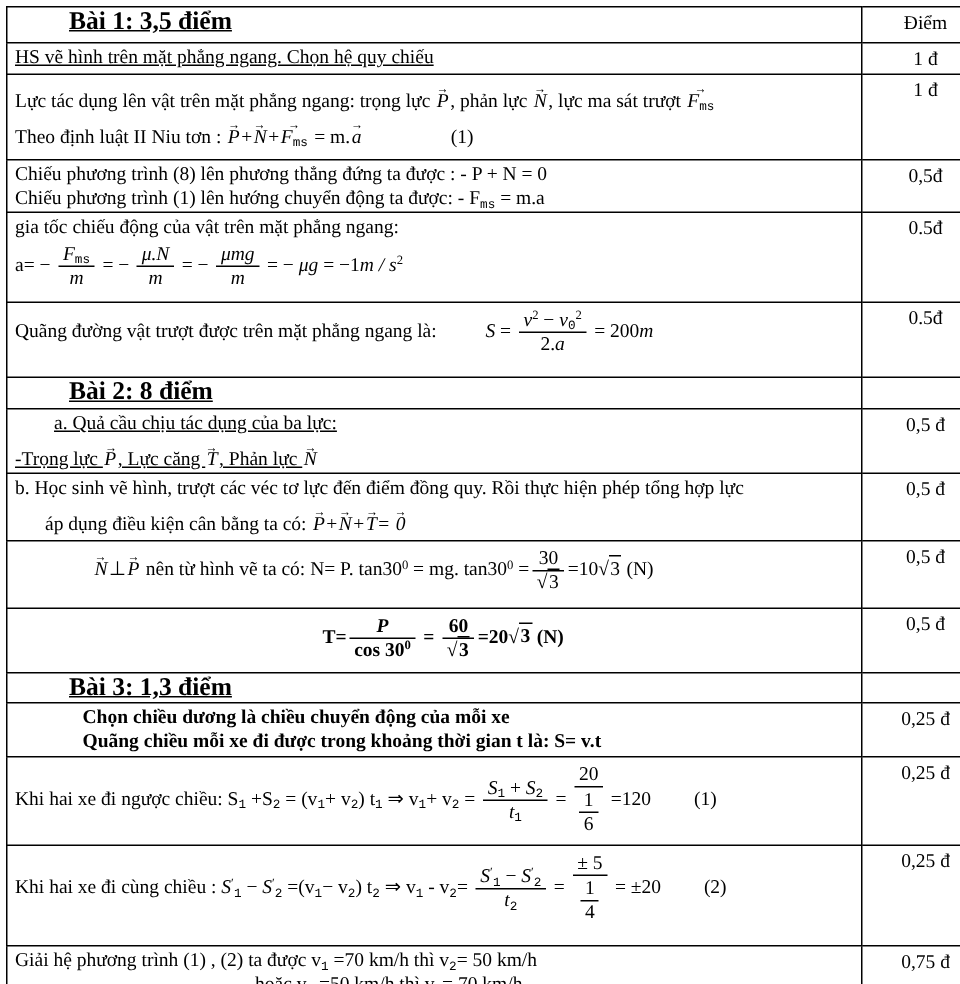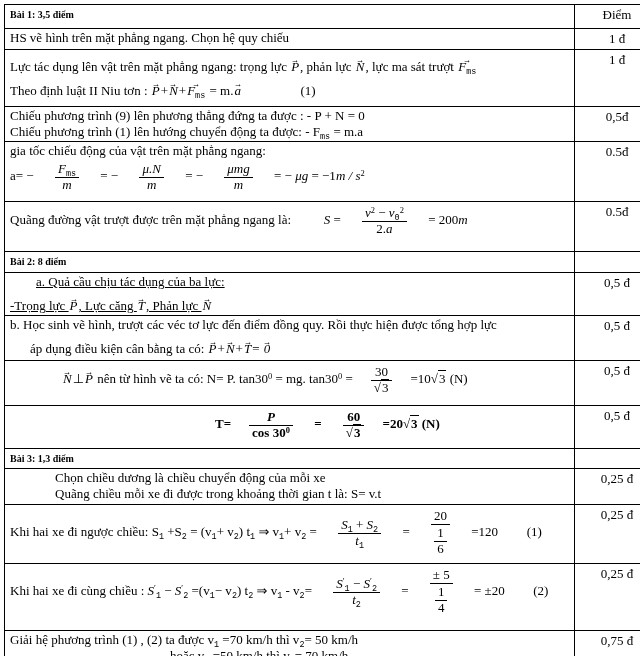--- a/index.html
+++ b/index.html
@@ -8,34 +8,34 @@
     font-family:"Liberation Serif", serif; color:#000;
   }
   .frag { position:absolute; top:0; left:56px; height:3px; overflow:hidden; }
   table.grid { border-collapse:collapse; table-layout:fixed; margin:4px 0 0 4px; width:633px; }
   td {
     border:1px solid #000; vertical-align:top; padding:1px 5px 1px 5px;
     font-size:13px; line-height:16px;
   }
   td.answer { width:559px; }
   td.points { width:74px; text-align:center; padding-top:2px; }
-  .section-label { font-weight:bold; font-size:10px; }
+  .section-label { font-weight:bold; text-decoration:underline; font-size:17px;margin-left:36px; }
   .line { white-space:nowrap; overflow:hidden; }
   .line.has-vec { padding-top:8px; }
   .line.mathline { padding-top:3px; padding-bottom:2px; }
   sub { font-size:0.65em; vertical-align:-0.3em; line-height:0;font-family:Liberation Mono, monospace; }
   sup { font-size:0.65em; vertical-align:0.5em; line-height:0; }
   .vec { position:relative; display:inline-block; padding:0 1px; }
   .vec::before {
     content:"\2192"; position:absolute; top:-0.78em; left:50%;
     transform:translateX(-50%) scaleX(0.85); font-size:0.72em; font-style:normal;
   }
   .frac {
     display:inline-block; vertical-align:middle; text-align:center;
-    margin:0 18px; line-height:1.15;
+    margin:0 2px; line-height:1.15;
   }
   .frac > .num { display:block; border-bottom:1px solid #000; padding:0 3px; }
   .frac > .den { display:block; padding:0 3px; }
   .frac .frac { margin:1px 0; }
   .sqrt { white-space:nowrap; }
   .sqrt .sqv { border-top:1px solid #000; padding:0 1px; }
   i { font-style:italic; }
 </style>
 </head>
 <body>
@@ -44,35 +44,35 @@
   <div class="frag"></div>
   <table class="grid">
     <tbody id="rows">
         <tr>
           <td class="answer" style="height: 21px;">
             <div class="line"><span class="section-label">Bài 1: 3,5 điểm</span></div>
           </td>
           <td class="points">Điểm</td>
         </tr>
         <tr>
-          <td class="answer" style="height: 18px;">
+          <td class="answer" style="height: 18px; text-decoration: underline;">
             <div class="line">HS vẽ hình trên mặt phẳng ngang. Chọn hệ quy chiếu</div>
           </td>
           <td class="points">1 đ</td>
         </tr>
         <tr>
           <td class="answer" style="height: 54px;">
             <div class="line has-vec">Lực tác dụng lên vật trên mặt phẳng ngang: trọng lực <span class="vec"><i>P</i></span>, phản lực <span class="vec"><i>N</i></span>, lực ma sát trượt <span class="vec"><i>F</i><sub>ms</sub></span></div>
             <div class="line has-vec">Theo định luật II Niu tơn : <span class="vec"><i>P</i></span>+<span class="vec"><i>N</i></span>+<span class="vec"><i>F</i><sub>ms</sub></span> = m.<span class="vec"><i>a</i></span><span style="display: inline-block; width: 4.5em;"></span>(1)</div>
           </td>
           <td class="points">1 đ</td>
         </tr>
         <tr>
           <td class="answer" style="height: 32px;">
-            <div class="line">Chiếu phương trình (9) lên phương thẳng đứng ta được :  - P + N = 0</div>
+            <div class="line">Chiếu phương trình (8) lên phương thẳng đứng ta được :  - P + N = 0</div>
             <div class="line"> Chiếu phương trình (1) lên hướng chuyển động ta được: - F<sub>ms</sub> = m.a</div>
           </td>
           <td class="points">0,5đ</td>
         </tr>
         <tr>
           <td class="answer" style="height: 57px;">
             <div class="line">gia tốc chiếu động của vật trên mặt phẳng ngang:</div>
             <div class="line mathline">a=  − <span class="frac"><span class="num"><i>F</i><sub>ms</sub></span><span class="den"><i>m</i></span></span> = − <span class="frac"><span class="num"><i>μ.N</i></span><span class="den"><i>m</i></span></span> = − <span class="frac"><span class="num"><i>μmg</i></span><span class="den"><i>m</i></span></span> = − <i>μg</i> = −1<i>m / s</i><sup>2</sup></div>
           </td>
           <td class="points">0.5đ</td>
@@ -91,21 +91,21 @@
         </tr>
         <tr>
           <td class="answer" style="height: 38px; text-decoration: underline;">
             <div class="line" style="padding-left: 26px;">a.   Quả cầu chịu tác dụng của ba lực:</div>
             <div class="line has-vec">-Trọng lực <span class="vec"><i>P</i></span>, Lực căng <span class="vec"><i>T</i></span>, Phản lực <span class="vec"><i>N</i></span></div>
           </td>
           <td class="points">0,5 đ</td>
         </tr>
         <tr>
           <td class="answer" style="height: 42px;">
-            <div class="line">b. Học sinh vẽ hình, trượt các véc tơ lực đến điểm đồng quy. Rồi thực hiện được tổng hợp lực</div>
+            <div class="line">b. Học sinh vẽ hình, trượt các véc tơ lực đến điểm đồng quy. Rồi thực hiện phép tổng hợp lực</div>
             <div class="line has-vec" style="padding-left: 20px;">áp dụng điều kiện cân bằng ta có: <span class="vec"><i>P</i></span>+<span class="vec"><i>N</i></span>+<span class="vec"><i>T</i></span>= <span class="vec"><i>0</i></span></div>
           </td>
           <td class="points">0,5 đ</td>
         </tr>
         <tr>
           <td class="answer" style="height: 42px;">
             <div class="line has-vec mathline" style="padding-left: 52px;"><span class="vec"><i>N</i></span>⊥<span class="vec"><i>P</i></span> nên từ hình vẽ ta có: N= P. tan30<sup>0</sup> = mg. tan30<sup>0</sup> =<span class="frac"><span class="num">30</span><span class="den"><span class="sqrt"><span class="rad">√</span><span class="sqv">3</span></span></span></span>=10<span class="sqrt"><span class="rad">√</span><span class="sqv">3</span></span>  (N)</div>
           </td>
           <td class="points">0,5 đ</td>
         </tr>
@@ -115,21 +115,21 @@
           </td>
           <td class="points">0,5 đ</td>
         </tr>
         <tr>
           <td class="answer" style="height: 16px;">
             <div class="line"><span class="section-label">Bài 3: 1,3 điểm</span></div>
           </td>
           <td class="points"></td>
         </tr>
         <tr>
-          <td class="answer" style="height: 33px;">
+          <td class="answer" style="height: 33px; font-weight: bold;">
             <div class="line" style="padding-left: 45px;">Chọn chiều dương là chiều chuyển động của mỗi xe</div>
             <div class="line" style="padding-left: 45px;">Quãng chiều mỗi xe đi được trong khoảng thời gian t là: S= v.t</div>
           </td>
           <td class="points">0,25 đ</td>
         </tr>
         <tr>
           <td class="answer" style="height: 56px;">
             <div class="line mathline">Khi hai xe đi ngược chiều: S<sub>1</sub> +S<sub>2</sub> = (v<sub>1</sub>+ v<sub>2</sub>) t<sub>1</sub>  ⇒ v<sub>1</sub>+ v<sub>2</sub> = <span class="frac"><span class="num"><i>S</i><sub>1</sub> + <i>S</i><sub>2</sub></span><span class="den"><i>t</i><sub>1</sub></span></span> = <span class="frac"><span class="num">20</span><span class="den"><span class="frac"><span class="num">1</span><span class="den">6</span></span></span></span> =120<span style="display: inline-block; width: 2.2em;"></span>(1)</div>
           </td>
           <td class="points">0,25 đ</td>

